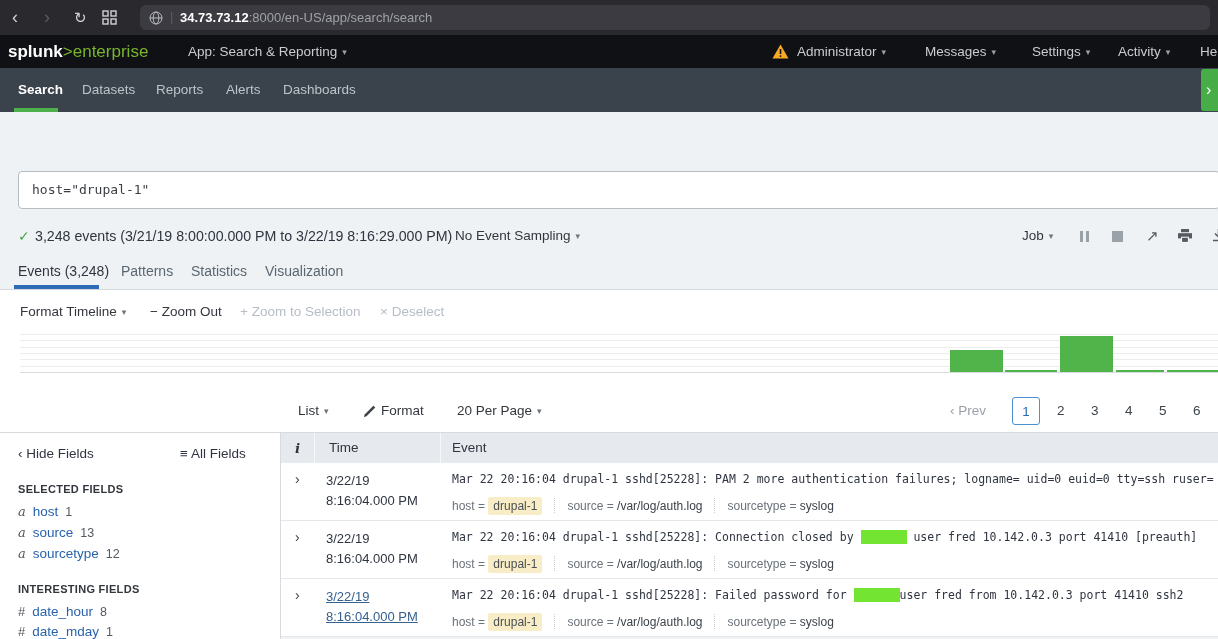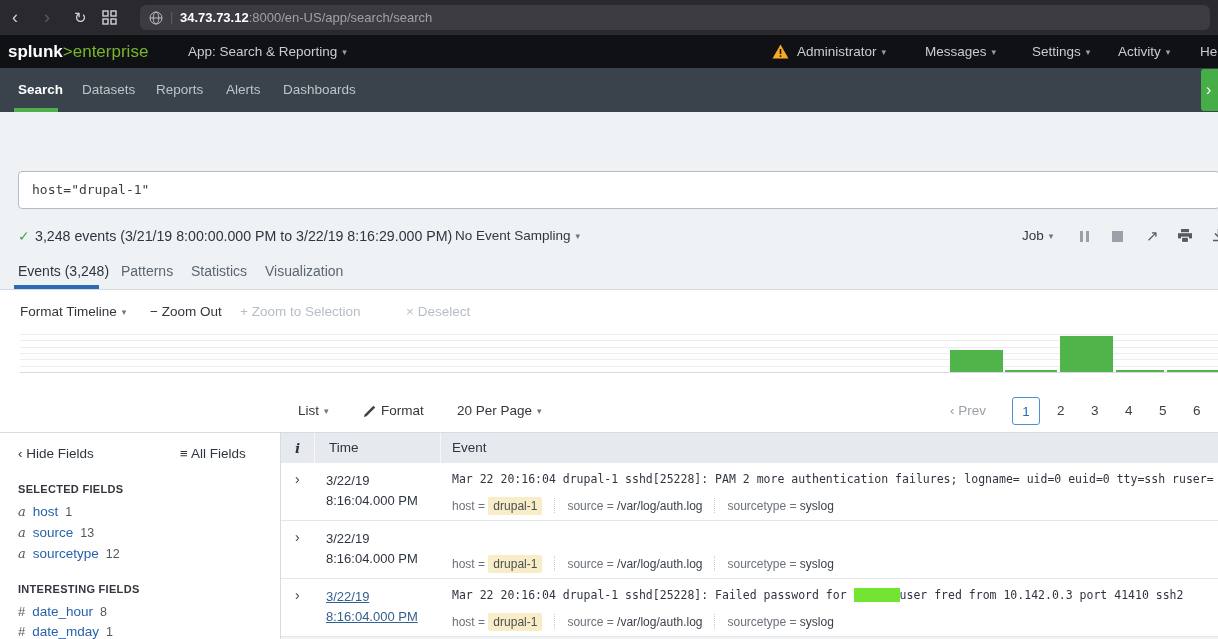--- a/index.html
+++ b/index.html
@@ -185,21 +185,21 @@
     <div class="tab-underline"></div>
     <div class="tab" style="left:121px;">Patterns</div>
     <div class="tab" style="left:191px;">Statistics</div>
     <div class="tab" style="left:265px;">Visualization</div>
   </div>
 
   <div class="timeline-section">
     <div class="tl-ctrl" style="left:20px;"><span>Format Timeline</span><span class="caret" style="color:#6d747b;">▾</span></div>
     <div class="tl-ctrl" style="left:150px;"><span>−</span> <span>Zoom Out</span></div>
     <div class="tl-ctrl disabled" style="left:240px;"><span>+</span> <span>Zoom to Selection</span></div>
-    <div class="tl-ctrl disabled" style="left:380px;margin-left:26px;"><span>×</span> <span>Deselect</span></div>
+    <div class="tl-ctrl disabled" style="left:380px;"><span>×</span> <span>Deselect</span></div>
     <div class="tl-chart">
       <div class="abs" style="left:0;top:0;right:0;bottom:0;">
           <div class="tl-bar" style="left: 930px; width: 53px; height: 22px; background: rgb(80, 180, 75);"></div>
           <div class="tl-bar" style="left: 985px; width: 52px; height: 2px; background: rgb(80, 180, 75);"></div>
           <div class="tl-bar" style="left: 1040px; width: 53px; height: 36px; background: rgb(80, 180, 75);"></div>
           <div class="tl-bar" style="left: 1096px; width: 48px; height: 2px; background: rgb(80, 180, 75);"></div>
           <div class="tl-bar" style="left: 1147px; width: 51px; height: 2px; background: rgb(80, 180, 75);"></div>
         </div>
     </div>
   </div>
@@ -254,20 +254,21 @@
         <span class="eraw"><span>Mar 22 20:16:04 drupal-1 sshd[25228]: PAM 2 more authentication failures; logname= uid=0 euid=0 tty=ssh ruser=</span><span></span></span>
         <span class="efields">
           <span class="flabel">host = </span><span class="fval host-chip">drupal-1</span><span class="fsep"></span><span class="flabel">source = </span><span class="fval">/var/log/auth.log</span><span class="fsep"></span><span class="flabel">sourcetype = </span><span class="fval">syslog</span>
         </span>
       </div>
 
       <div class="erow" style="top:88px;">
         <span class="expand">›</span>
         <span class="edate">3/22/19</span>
         <span class="etime">8:16:04.000 PM</span>
+        <span class="eraw"><span>Mar 22 20:16:04 drupal-1 sshd[25228]: Connection closed by </span><span class="redact" style="background: rgb(115, 228, 49);"></span><span> user fred 10.142.0.3 port 41410 [preauth]</span></span>
         <span class="efields">
           <span class="flabel">host = </span><span class="fval host-chip">drupal-1</span><span class="fsep"></span><span class="flabel">source = </span><span class="fval">/var/log/auth.log</span><span class="fsep"></span><span class="flabel">sourcetype = </span><span class="fval">syslog</span>
         </span>
       </div>
 
       <div class="erow hovered" style="top:146px;">
         <span class="expand">›</span>
         <span class="edate">3/22/19</span>
         <span class="etime">8:16:04.000 PM</span>
         <span class="eraw"><span>Mar 22 20:16:04 drupal-1 sshd[25228]: Failed password for </span><span class="redact" style="background: rgb(115, 228, 49);"></span><span>user fred from 10.142.0.3 port 41410 ssh2</span></span>

